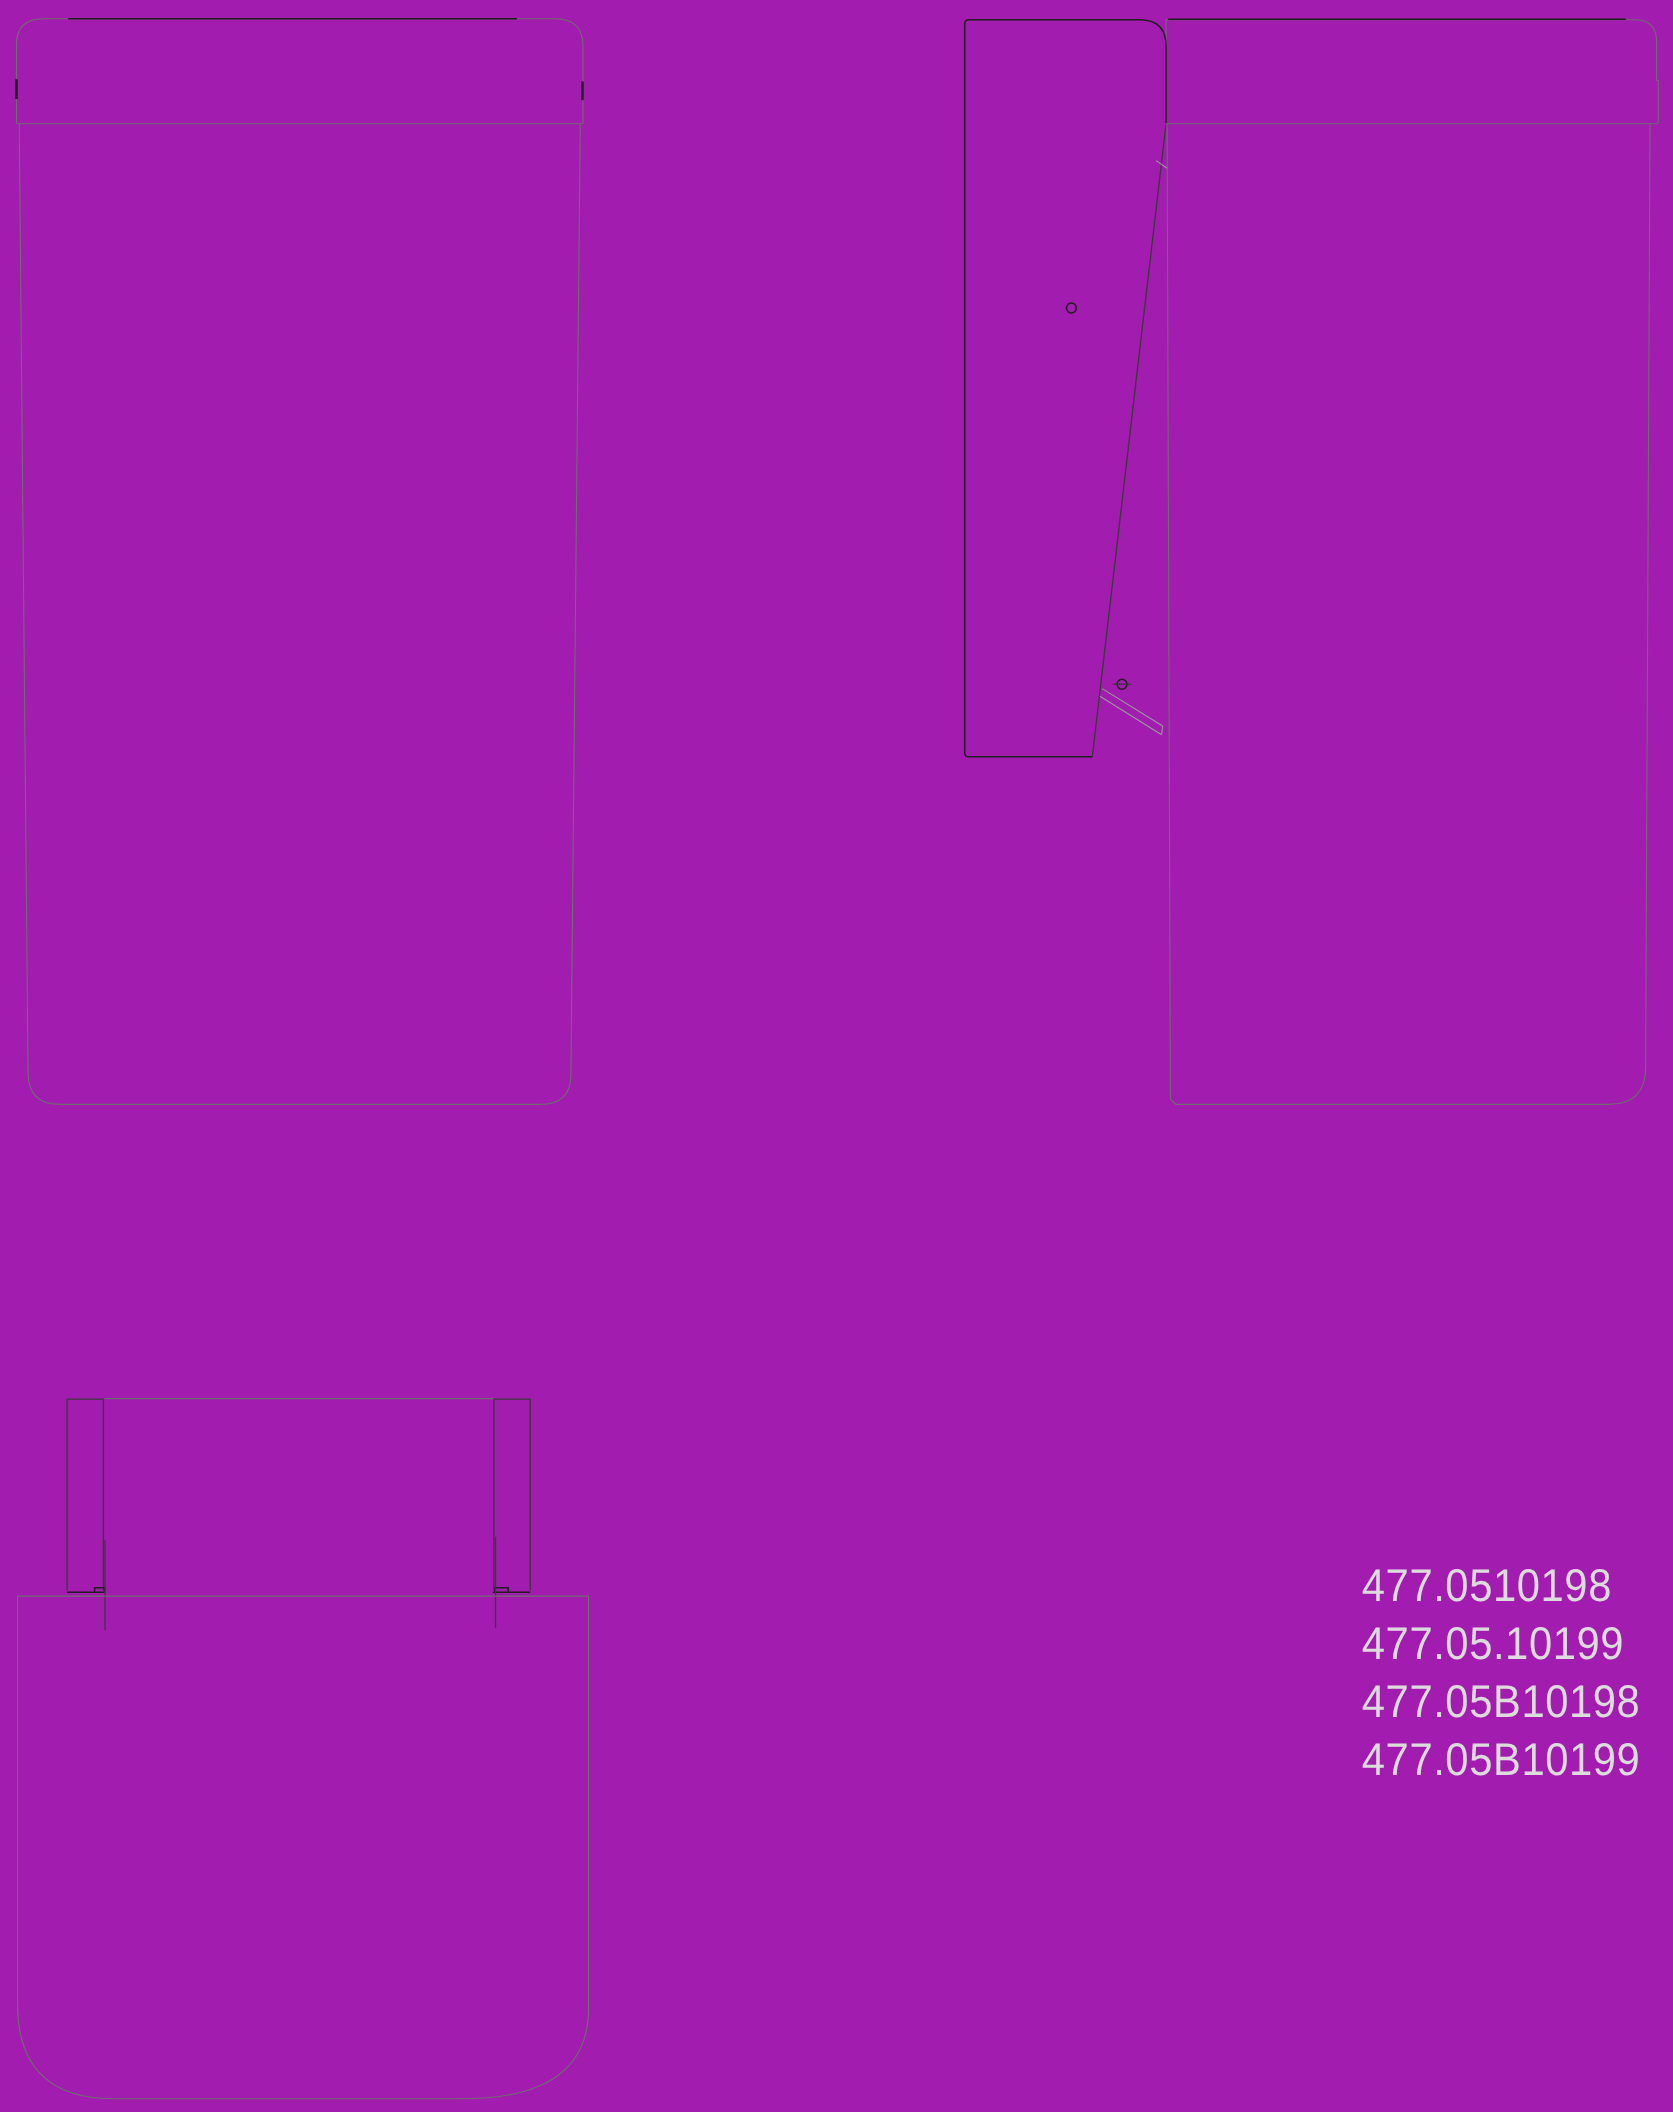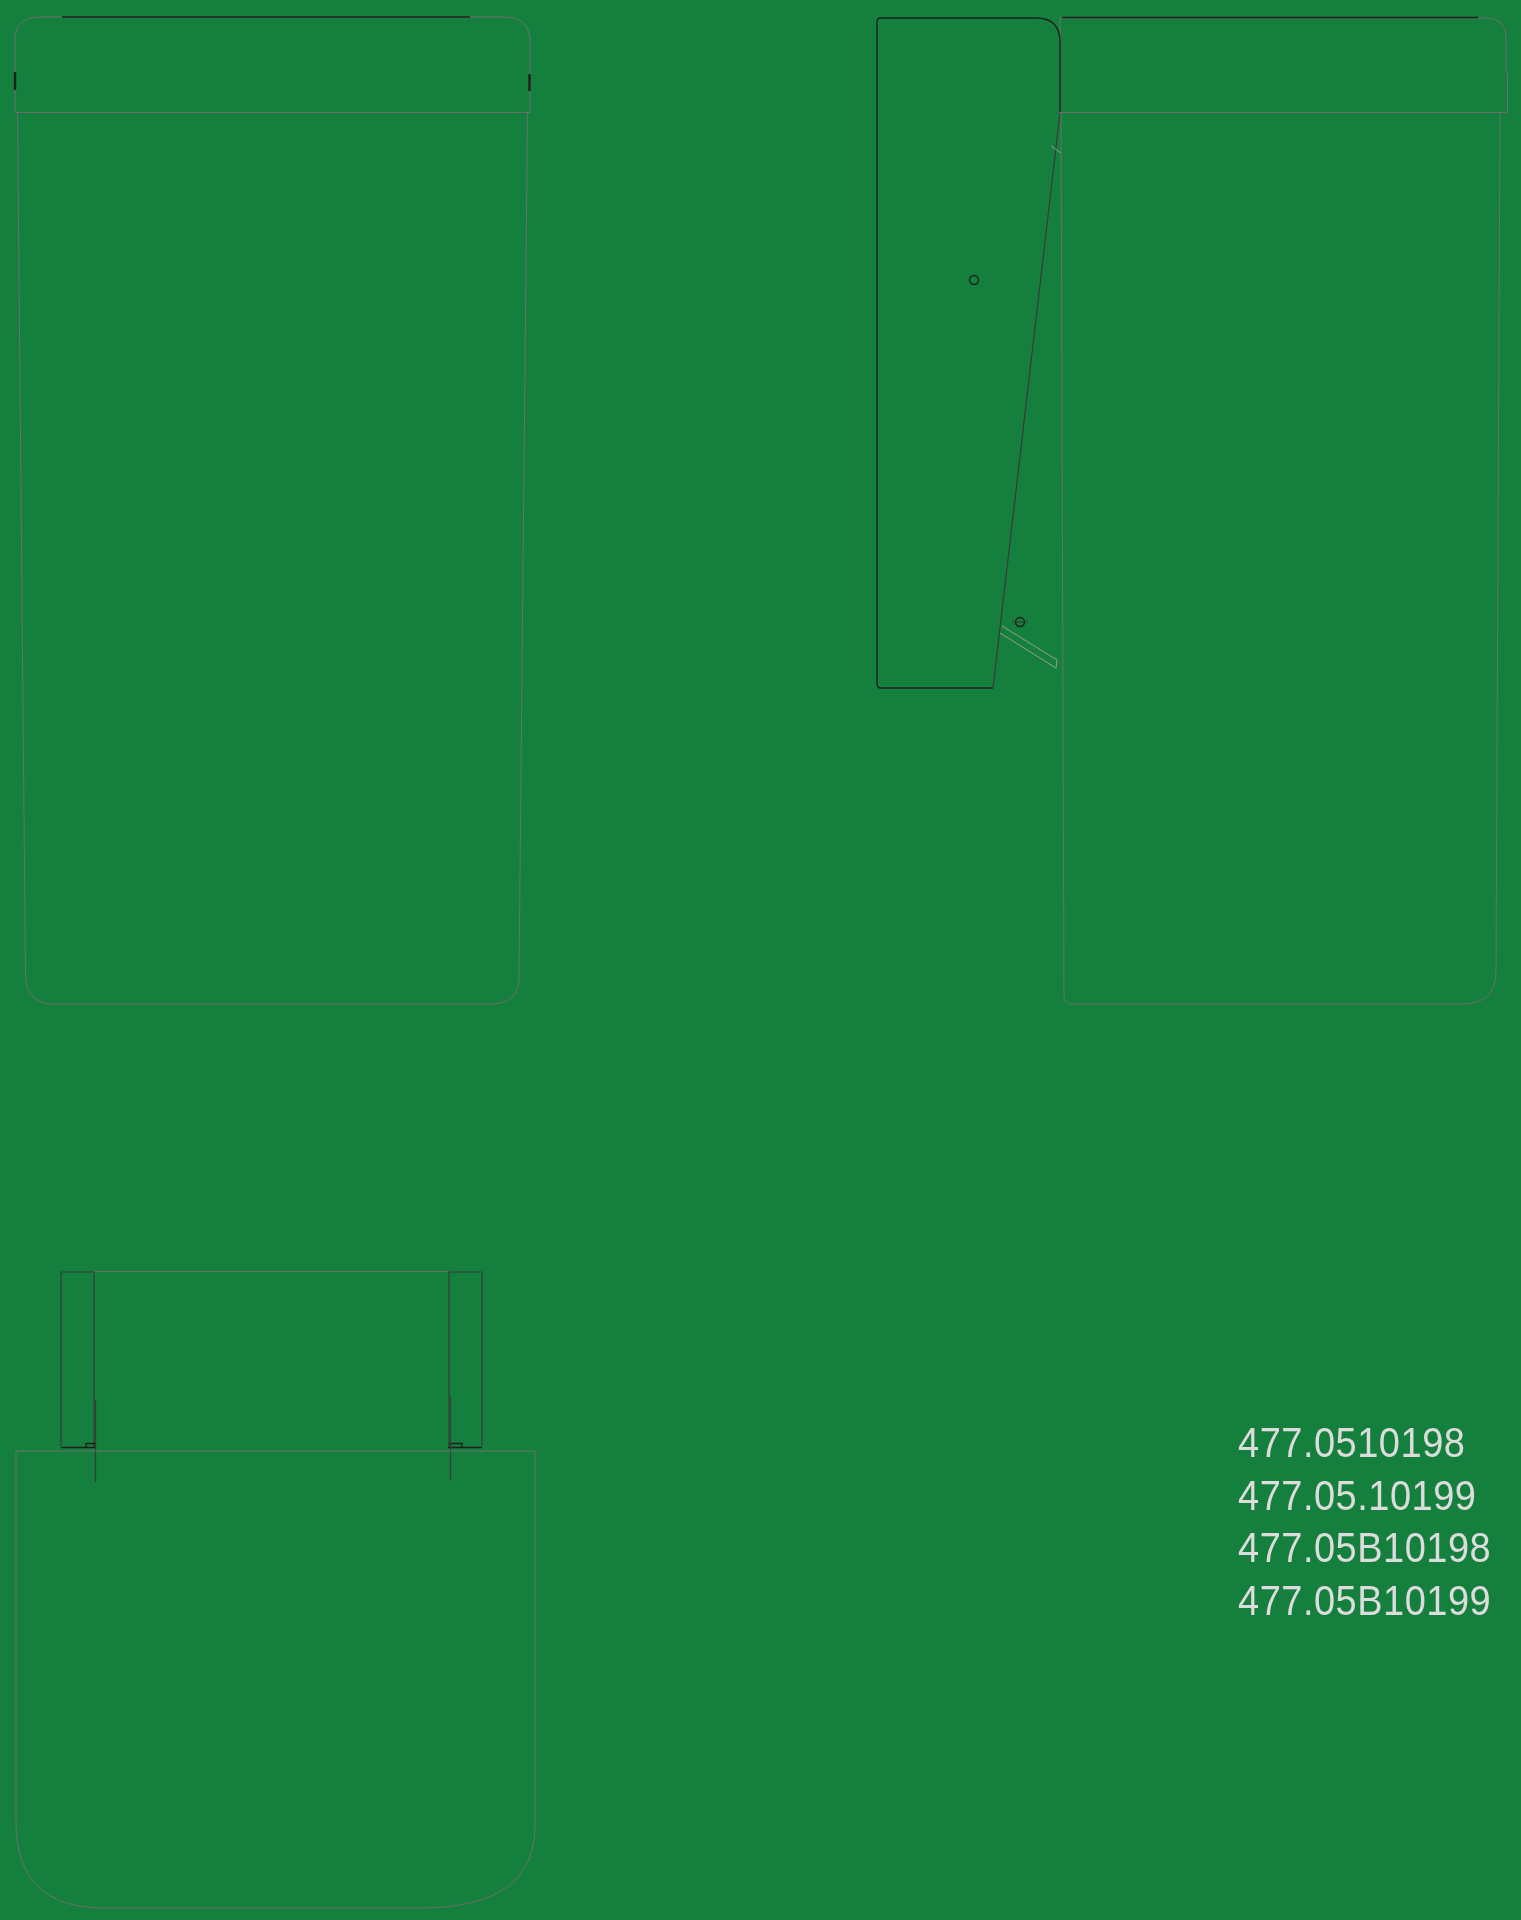--- a/index.html
+++ b/index.html
@@ -5,21 +5,21 @@
   html, body {
     margin: 0;
     padding: 0;
     background: #ffffff;
     font-family: "Liberation Sans", sans-serif;
   }
   .canvas {
     position: relative;
     width: 1521px;
     height: 1920px;
-    background: #15803d;
+    background: #a21caf;
     overflow: hidden;
   }
   svg.drawing {
     position: absolute;
     left: 0;
     top: 0;
     width: 1521px;
     height: 1920px;
   }
   

